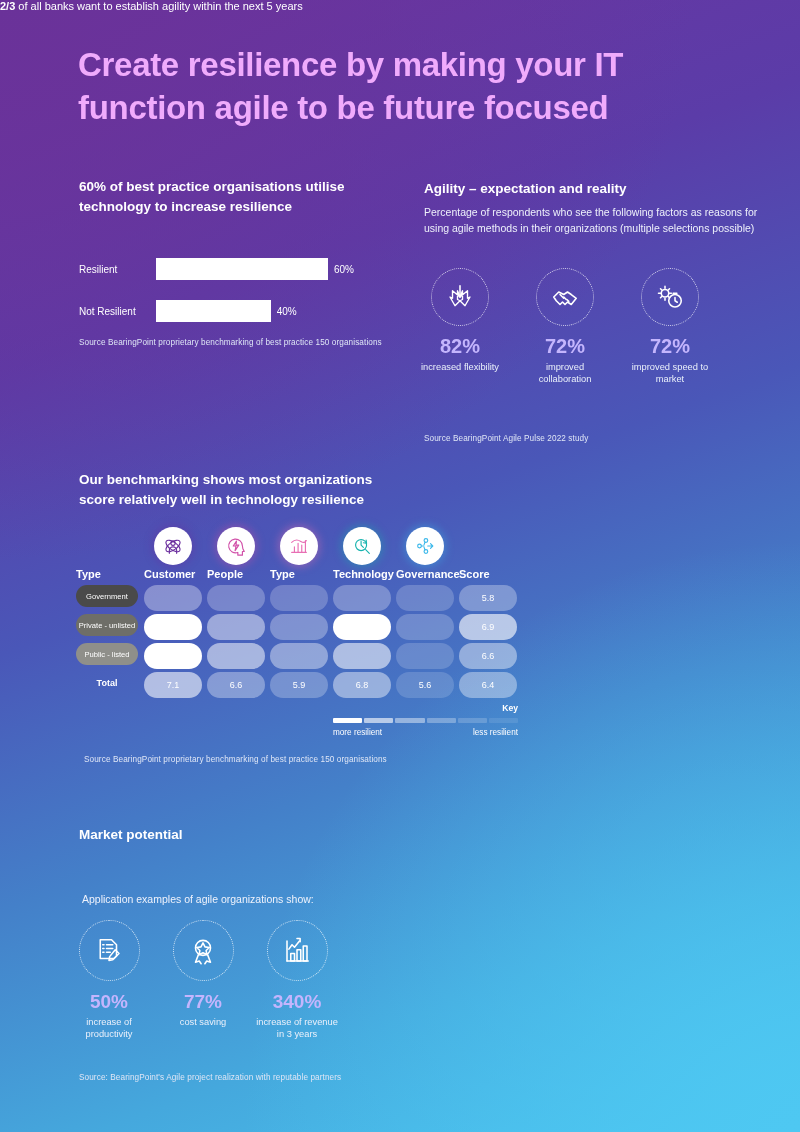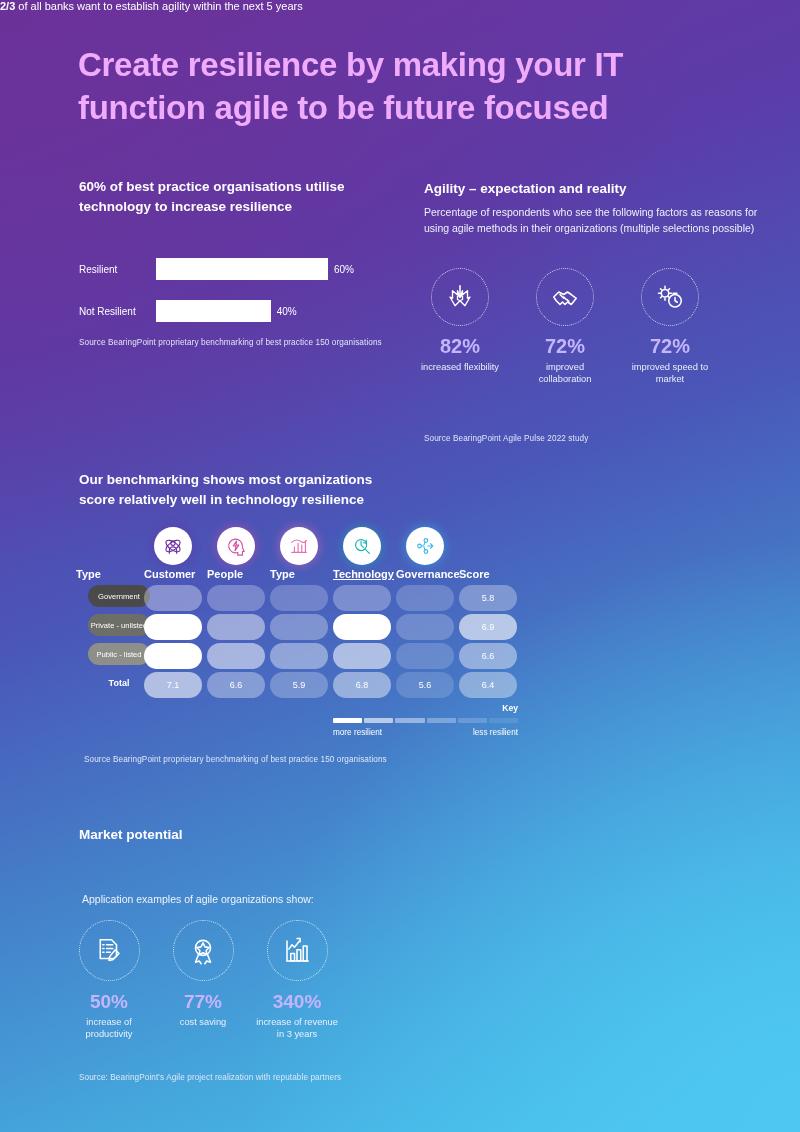--- a/index.html
+++ b/index.html
@@ -82,21 +82,21 @@
   .col-icon {
     position: absolute; width: 38px; height: 38px; border-radius: 50%;
     background: #ffffff; display: flex; align-items: center; justify-content: center;
   }
   .col-head {
     position: absolute; color: #ffffff; font-size: 11px; font-weight: bold;
     top: 41px; white-space: nowrap;
   }
   .tbl-row { position: absolute; height: 26px; }
   .rowpill {
-    position: absolute; left: 12px; top: 0; width: 62px; height: 22px;
+    position: absolute; left: 0; top: 0; width: 62px; height: 22px;
     border-radius: 13px; display: flex; align-items: center; justify-content: center;
     color: #ffffff; font-size: 7.6px; white-space: nowrap; text-align: right;
   }
   .rowpill.nofill { background: none; }
   .cell {
     position: absolute; top: 0; height: 26px; border-radius: 13px;
     display: flex; align-items: center; justify-content: center;
     color: #ffffff; font-size: 9px;
   }
 
@@ -222,21 +222,21 @@
       </div>
       <div class="col-head" style="left: 194px; width: 58px;">Type</div>
       <div class="col-icon" style="left: 267px; top: 0px; box-shadow: rgba(23, 179, 174, 0.4) 0px 0px 9px 2px;">
         <svg width="22" height="22" viewBox="0 0 24 24" fill="none" stroke="#17b3ae" stroke-width="1.25" stroke-linecap="round" stroke-linejoin="round">
           <circle cx="11" cy="11" r="6"></circle>
           <path d="M11 7v4l2.5 2.5"></path>
           <path d="M16.5 5.5 17 9l-3.5-.5"></path>
           <path d="M16 16l4 4"></path>
         </svg>
       </div>
-      <div class="col-head" style="left: 257px; width: 58px; text-decoration: underline;">Technology</div>
+      <div class="col-head" style="left: 257px; width: 58px;">Technology</div>
       <div class="col-icon" style="left: 330px; top: 0px; box-shadow: rgba(59, 184, 234, 0.4) 0px 0px 9px 2px;">
         <svg width="22" height="22" viewBox="0 0 24 24" fill="none" stroke="#3bb8ea" stroke-width="1.25" stroke-linecap="round" stroke-linejoin="round">
           <circle cx="6" cy="12" r="2"></circle>
           <circle cx="13" cy="6" r="2"></circle>
           <circle cx="13" cy="18" r="2"></circle>
           <path d="M8 12h3M11 10.5 12 8M11 13.5 12 16"></path>
           <path d="M15 12h5M18 9.5 20.5 12 18 14.5"></path>
         </svg>
       </div>
       <div class="col-head" style="left: 320px; width: 58px;">Governance</div>

